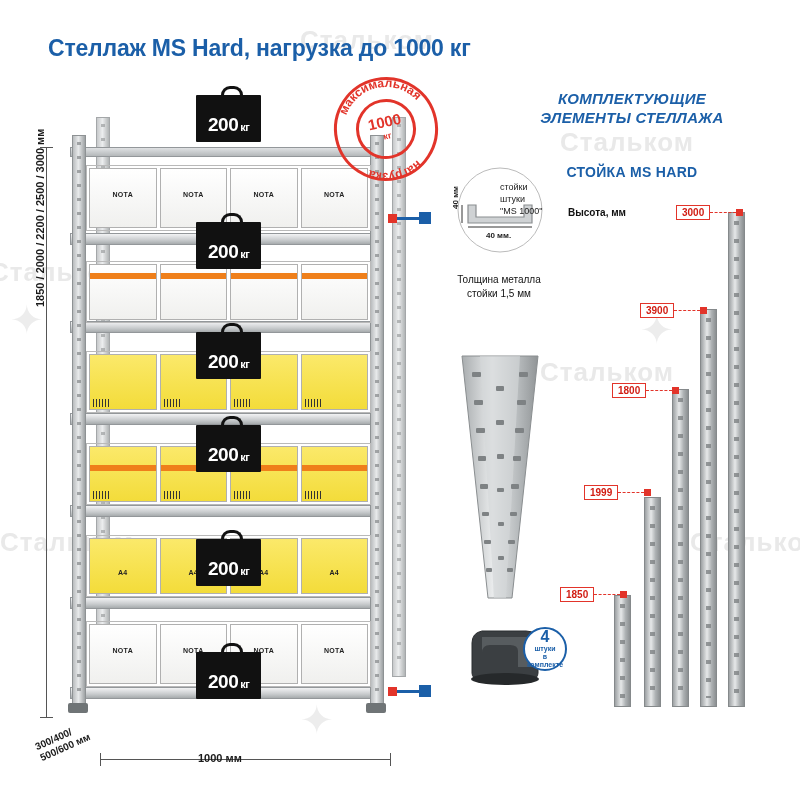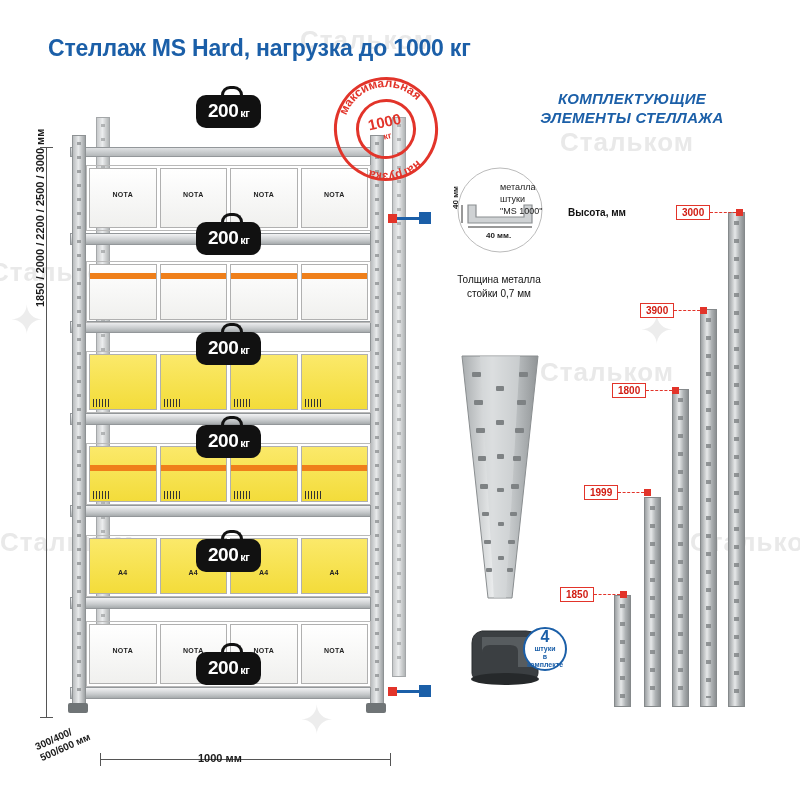--- a/index.html
+++ b/index.html
@@ -173,22 +173,22 @@
     height: 10px;
     background: #6f7476;
     border-radius: 2px;
   }
 
   
   .weight {
     position: absolute;
     background: #111;
     color: #fff;
-    border-radius: 10px;
-    padding: 5px 12px 6px 12px;
+    border-radius: 1px;
+    padding: 19px 12px 6px 12px;
     font-size: 19px;
     font-weight: bold;
     letter-spacing: -.5px;
     z-index: 30;
   }
   .weight .unit {
     font-size: 11px;
     font-weight: bold;
     margin-left: 2px;
   }
@@ -448,20 +448,21 @@
   <div class="wm" style="left:-10px; top:250px;">Стальком</div>
   <div class="wm-star" style="left:10px; top:290px;">✦</div>
   <div class="wm-star" style="left:640px; top:300px;">✦</div>
   <div class="wm-star" style="left:300px; top:690px;">✦</div>
 
   <div id="main-title">Стеллаж MS Hard, нагрузка до 1000 кг</div>
   <div id="kit-title">
     <div>КОМПЛЕКТУЮЩИЕ</div>
     <div>ЭЛЕМЕНТЫ СТЕЛЛАЖА</div>
   </div>
+  <div id="stoika-title">СТОЙКА MS HARD</div>
 
   <div id="rack">
 
     <div class="post" style="left:34px; top:-8px; height:560px; opacity:.8;">
         <div class="holes"></div>
       </div>
     <div class="post" style="left:330px; top:-8px; height:560px; opacity:.8;">
         <div class="holes"></div>
       </div>
 
@@ -659,28 +660,28 @@
   <div id="profile-block">
     <svg width="120" height="90" viewBox="0 0 120 90">
       <circle cx="60" cy="45" r="42" fill="none" stroke="#bbb" stroke-width="1"></circle>
       <path d="M28,58 L28,40 L36,40 L36,52 L84,52 L84,40 L92,40 L92,58 Z" fill="#cfd2d4" stroke="#8a8e90" stroke-width="1.2"></path>
       <line x1="22" y1="40" x2="22" y2="58" stroke="#333" stroke-width="1"></line>
       <line x1="28" y1="62" x2="92" y2="62" stroke="#333" stroke-width="1"></line>
     </svg>
     <div class="prof-dim" style="left:4px; top:28px; transform:rotate(-90deg);">40 мм</div>
     <div class="prof-dim" style="left:46px; top:66px;">40 мм.</div>
     <div class="cap" style="position:absolute; left:60px; top:10px; width:62px; text-align:left;">
-      <div>металла</div>
+      <div>стойки</div>
       <div>штуки</div>
       <div>"MS 1000"</div>
     </div>
   </div>
   <div id="profile-note">
     <div>Толщина металла</div>
-    <div>стойки 0,7 мм</div>
+    <div>стойки 1,5 мм</div>
   </div>
 
   <div id="beam">
     <svg width="120" height="250" viewBox="0 0 120 250">
       <defs>
         <linearGradient id="mg" x1="0" y1="0" x2="1" y2="0">
           <stop offset="0%" stop-color="#a9adaf"></stop>
           <stop offset="40%" stop-color="#e9ebec"></stop>
           <stop offset="75%" stop-color="#b5b9bb"></stop>
           <stop offset="100%" stop-color="#909496"></stop>

